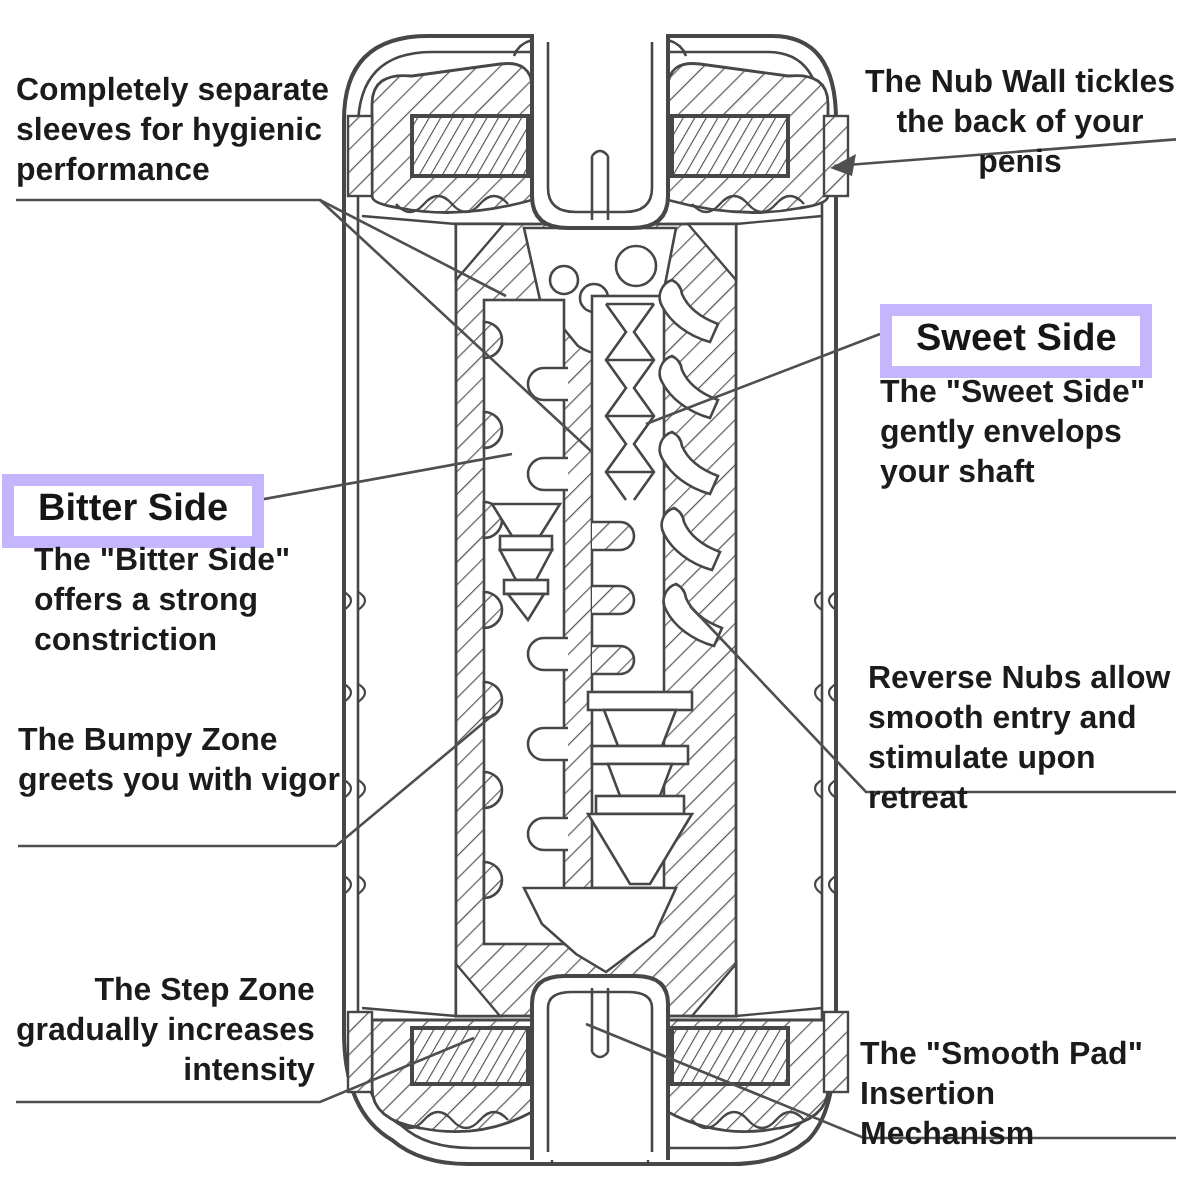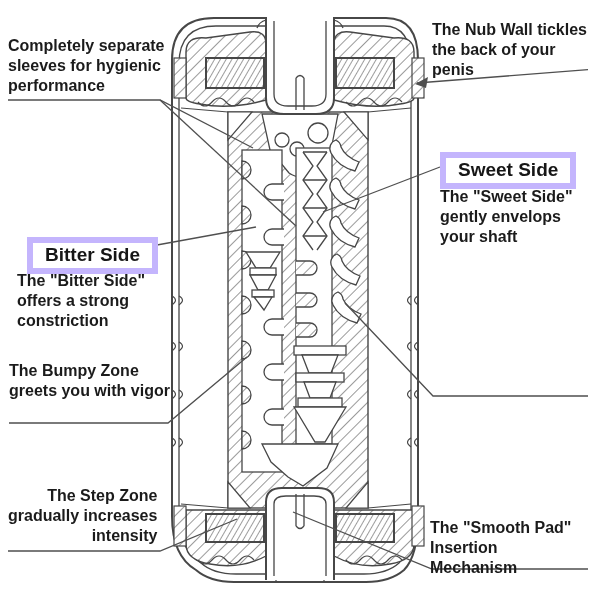--- a/index.html
+++ b/index.html
@@ -5,24 +5,24 @@
   html,body{margin:0;padding:0;background:#ffffff;}
   .stage{position:relative;width:588px;height:600px;background:#ffffff;overflow:hidden;
          font-family:"Liberation Sans",sans-serif;}
   .stage svg{position:absolute;left:0;top:0;}
   .lbl{position:absolute;font-weight:700;font-size:16px;line-height:1.25;color:#1b1b1b;
        white-space:pre-line;letter-spacing:0;}
   .side-box{position:absolute;display:inline-block;border:6px solid #c4b5fd;background:#fff;
             padding:1px 12px 2px 12px;font-weight:700;font-size:19px;color:#161616;
             white-space:nowrap;}
   .c-sep{left:8px;top:36px;}
-  .c-nub{left:432px;top:20px;}
+  .c-nub{left:432px;top:32px;text-align:center;}
   .b-sweet{left:440px;top:152px;}
   .c-sweet{left:440px;top:187px;}
-  .b-bitter{left:27px;top:237px;text-align:center;}
+  .b-bitter{left:1px;top:237px;text-align:center;}
   .c-bitter{left:17px;top:271px;}
   .c-rev{left:434px;top:330px;}
   .c-bumpy{left:9px;top:361px;}
   .c-step{left:8px;top:486px;text-align:right;}
   .c-smooth{left:430px;top:518px;}
 </style>
 </head>
 <body>
 
 <div class="stage">
@@ -177,20 +177,23 @@
   <div class="side-box b-sweet">Sweet Side</div>
   <div class="lbl c-sweet">The "Sweet Side"
 gently envelops
 your shaft</div>
 
   <div class="side-box b-bitter">Bitter Side</div>
   <div class="lbl c-bitter">The "Bitter Side"
 offers a strong
 constriction</div>
 
+  <div class="lbl c-rev">Reverse Nubs allow
+smooth entry and
+stimulate upon retreat</div>
   <div class="lbl c-bumpy">The Bumpy Zone
 greets you with vigor</div>
   <div class="lbl c-step">The Step Zone
 gradually increases
 intensity</div>
   <div class="lbl c-smooth">The "Smooth Pad"
 Insertion Mechanism</div>
 
 </div>
 

